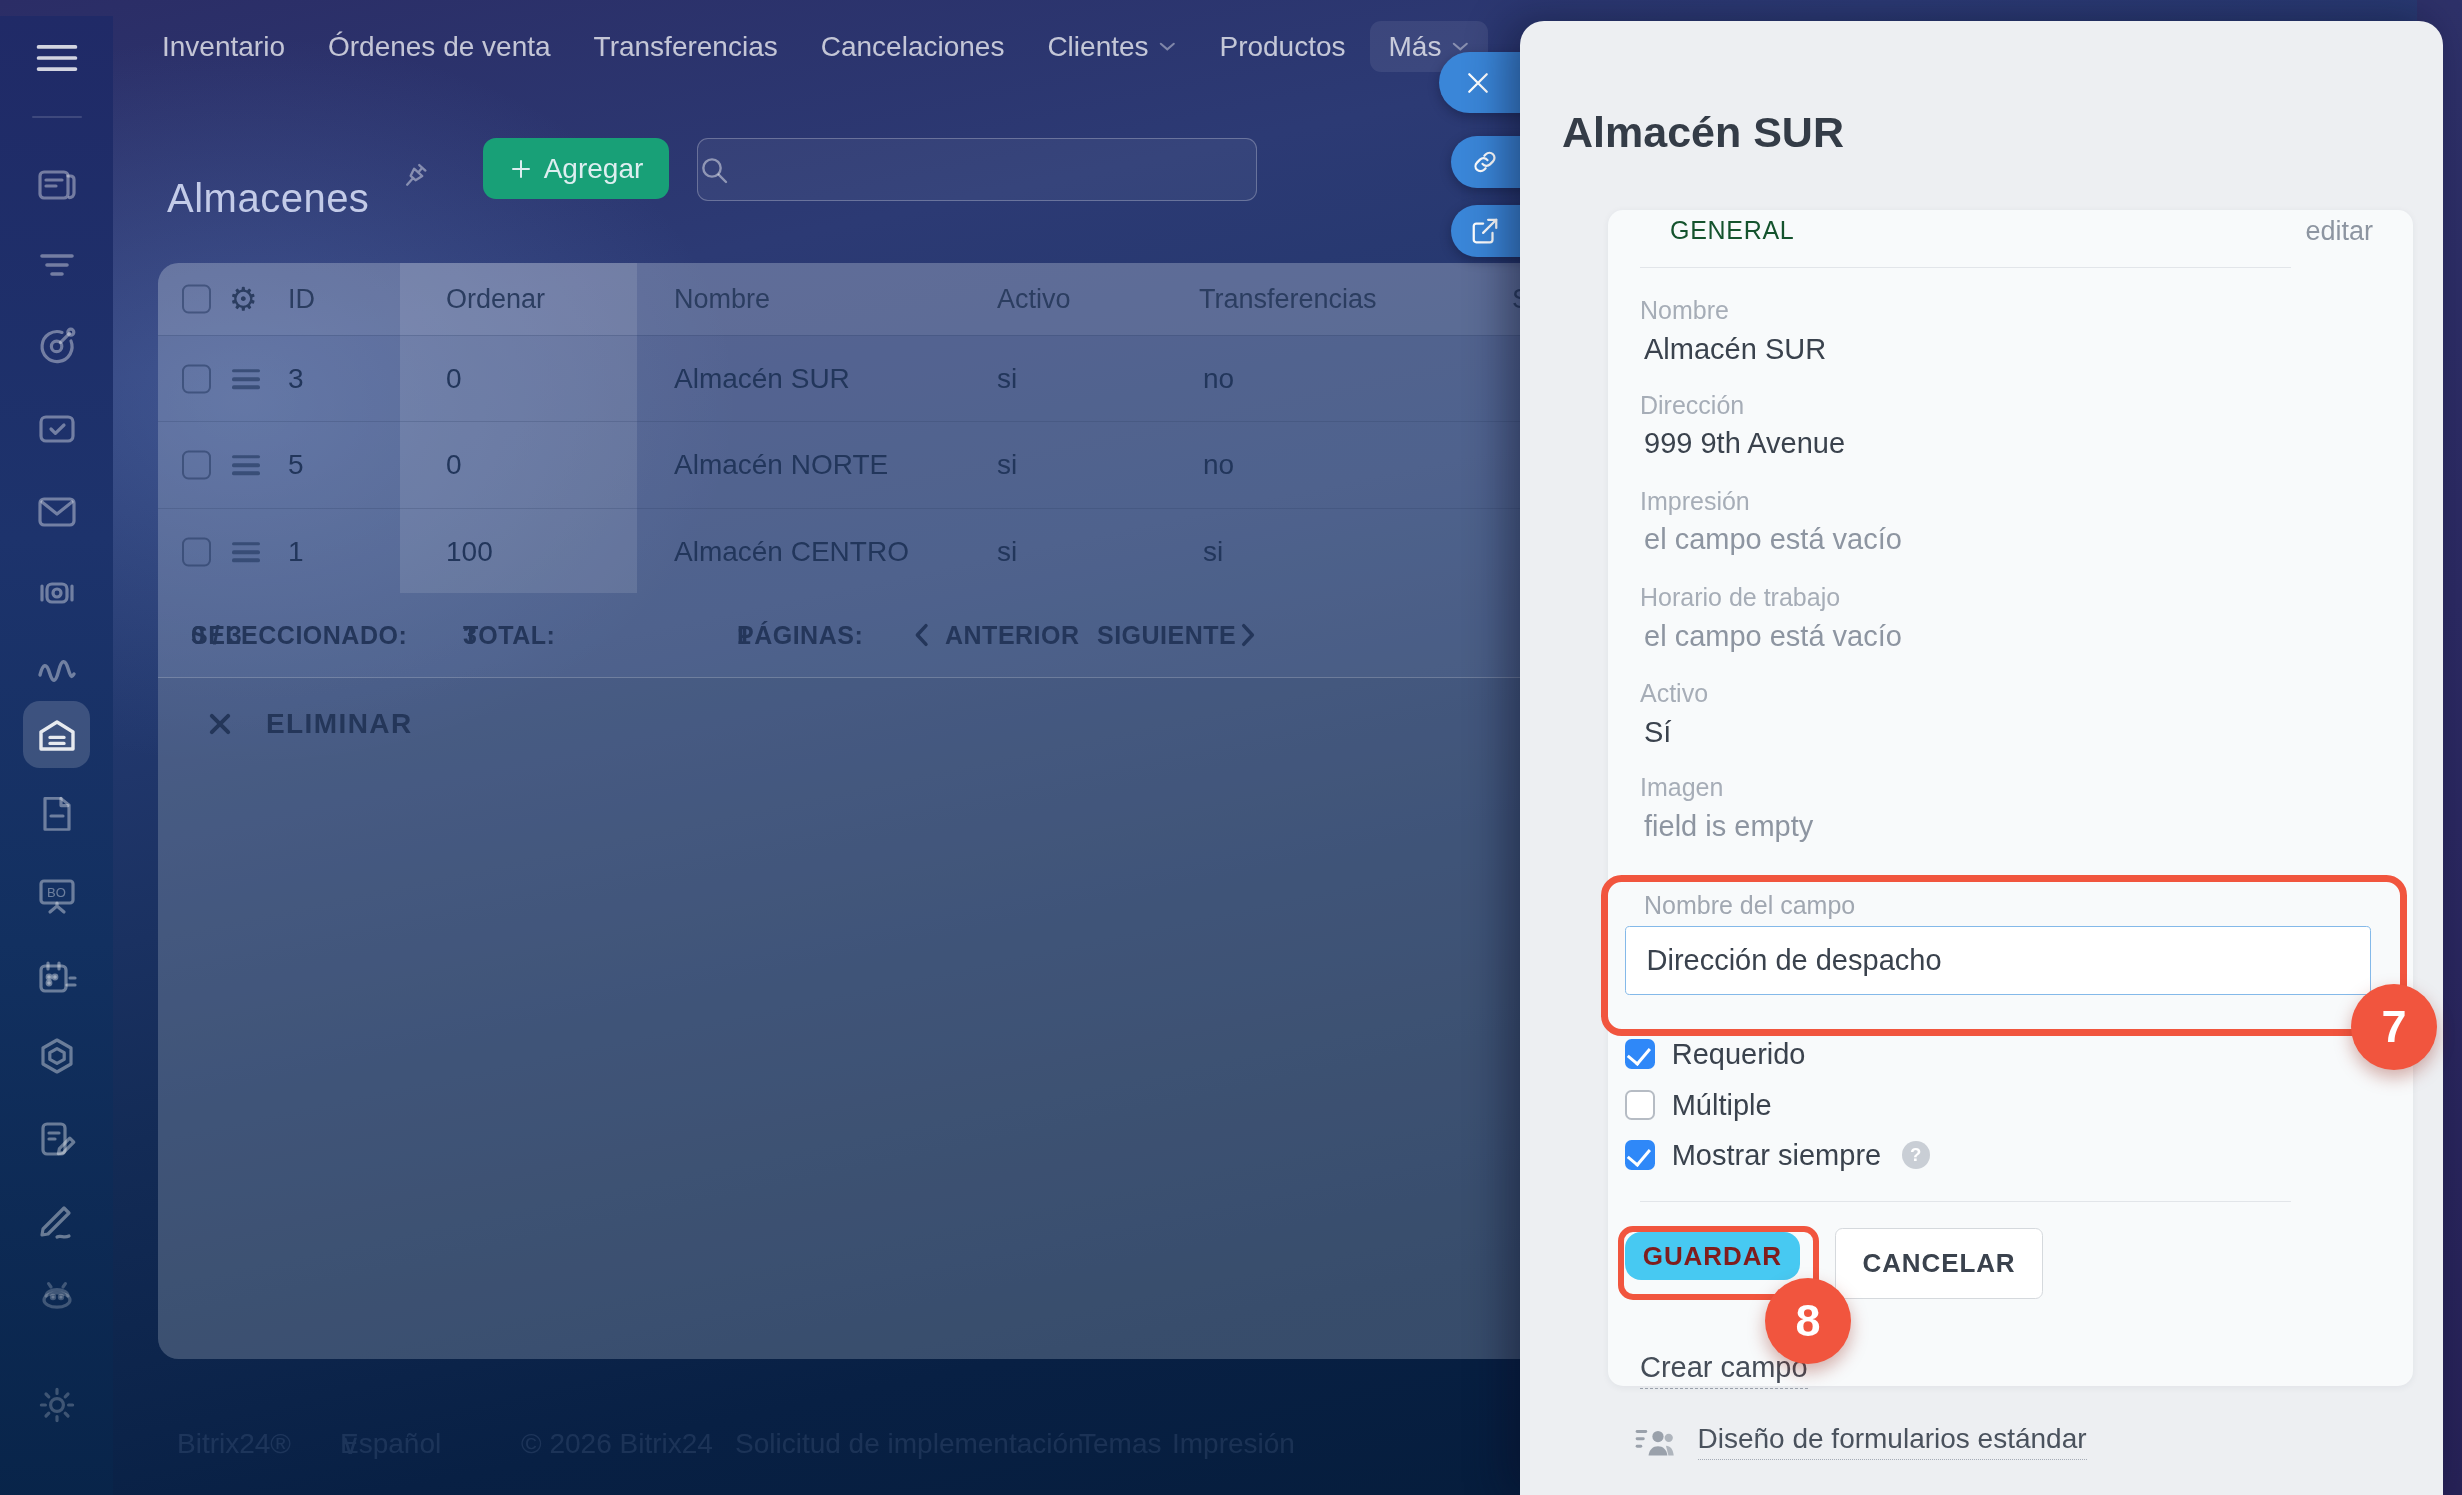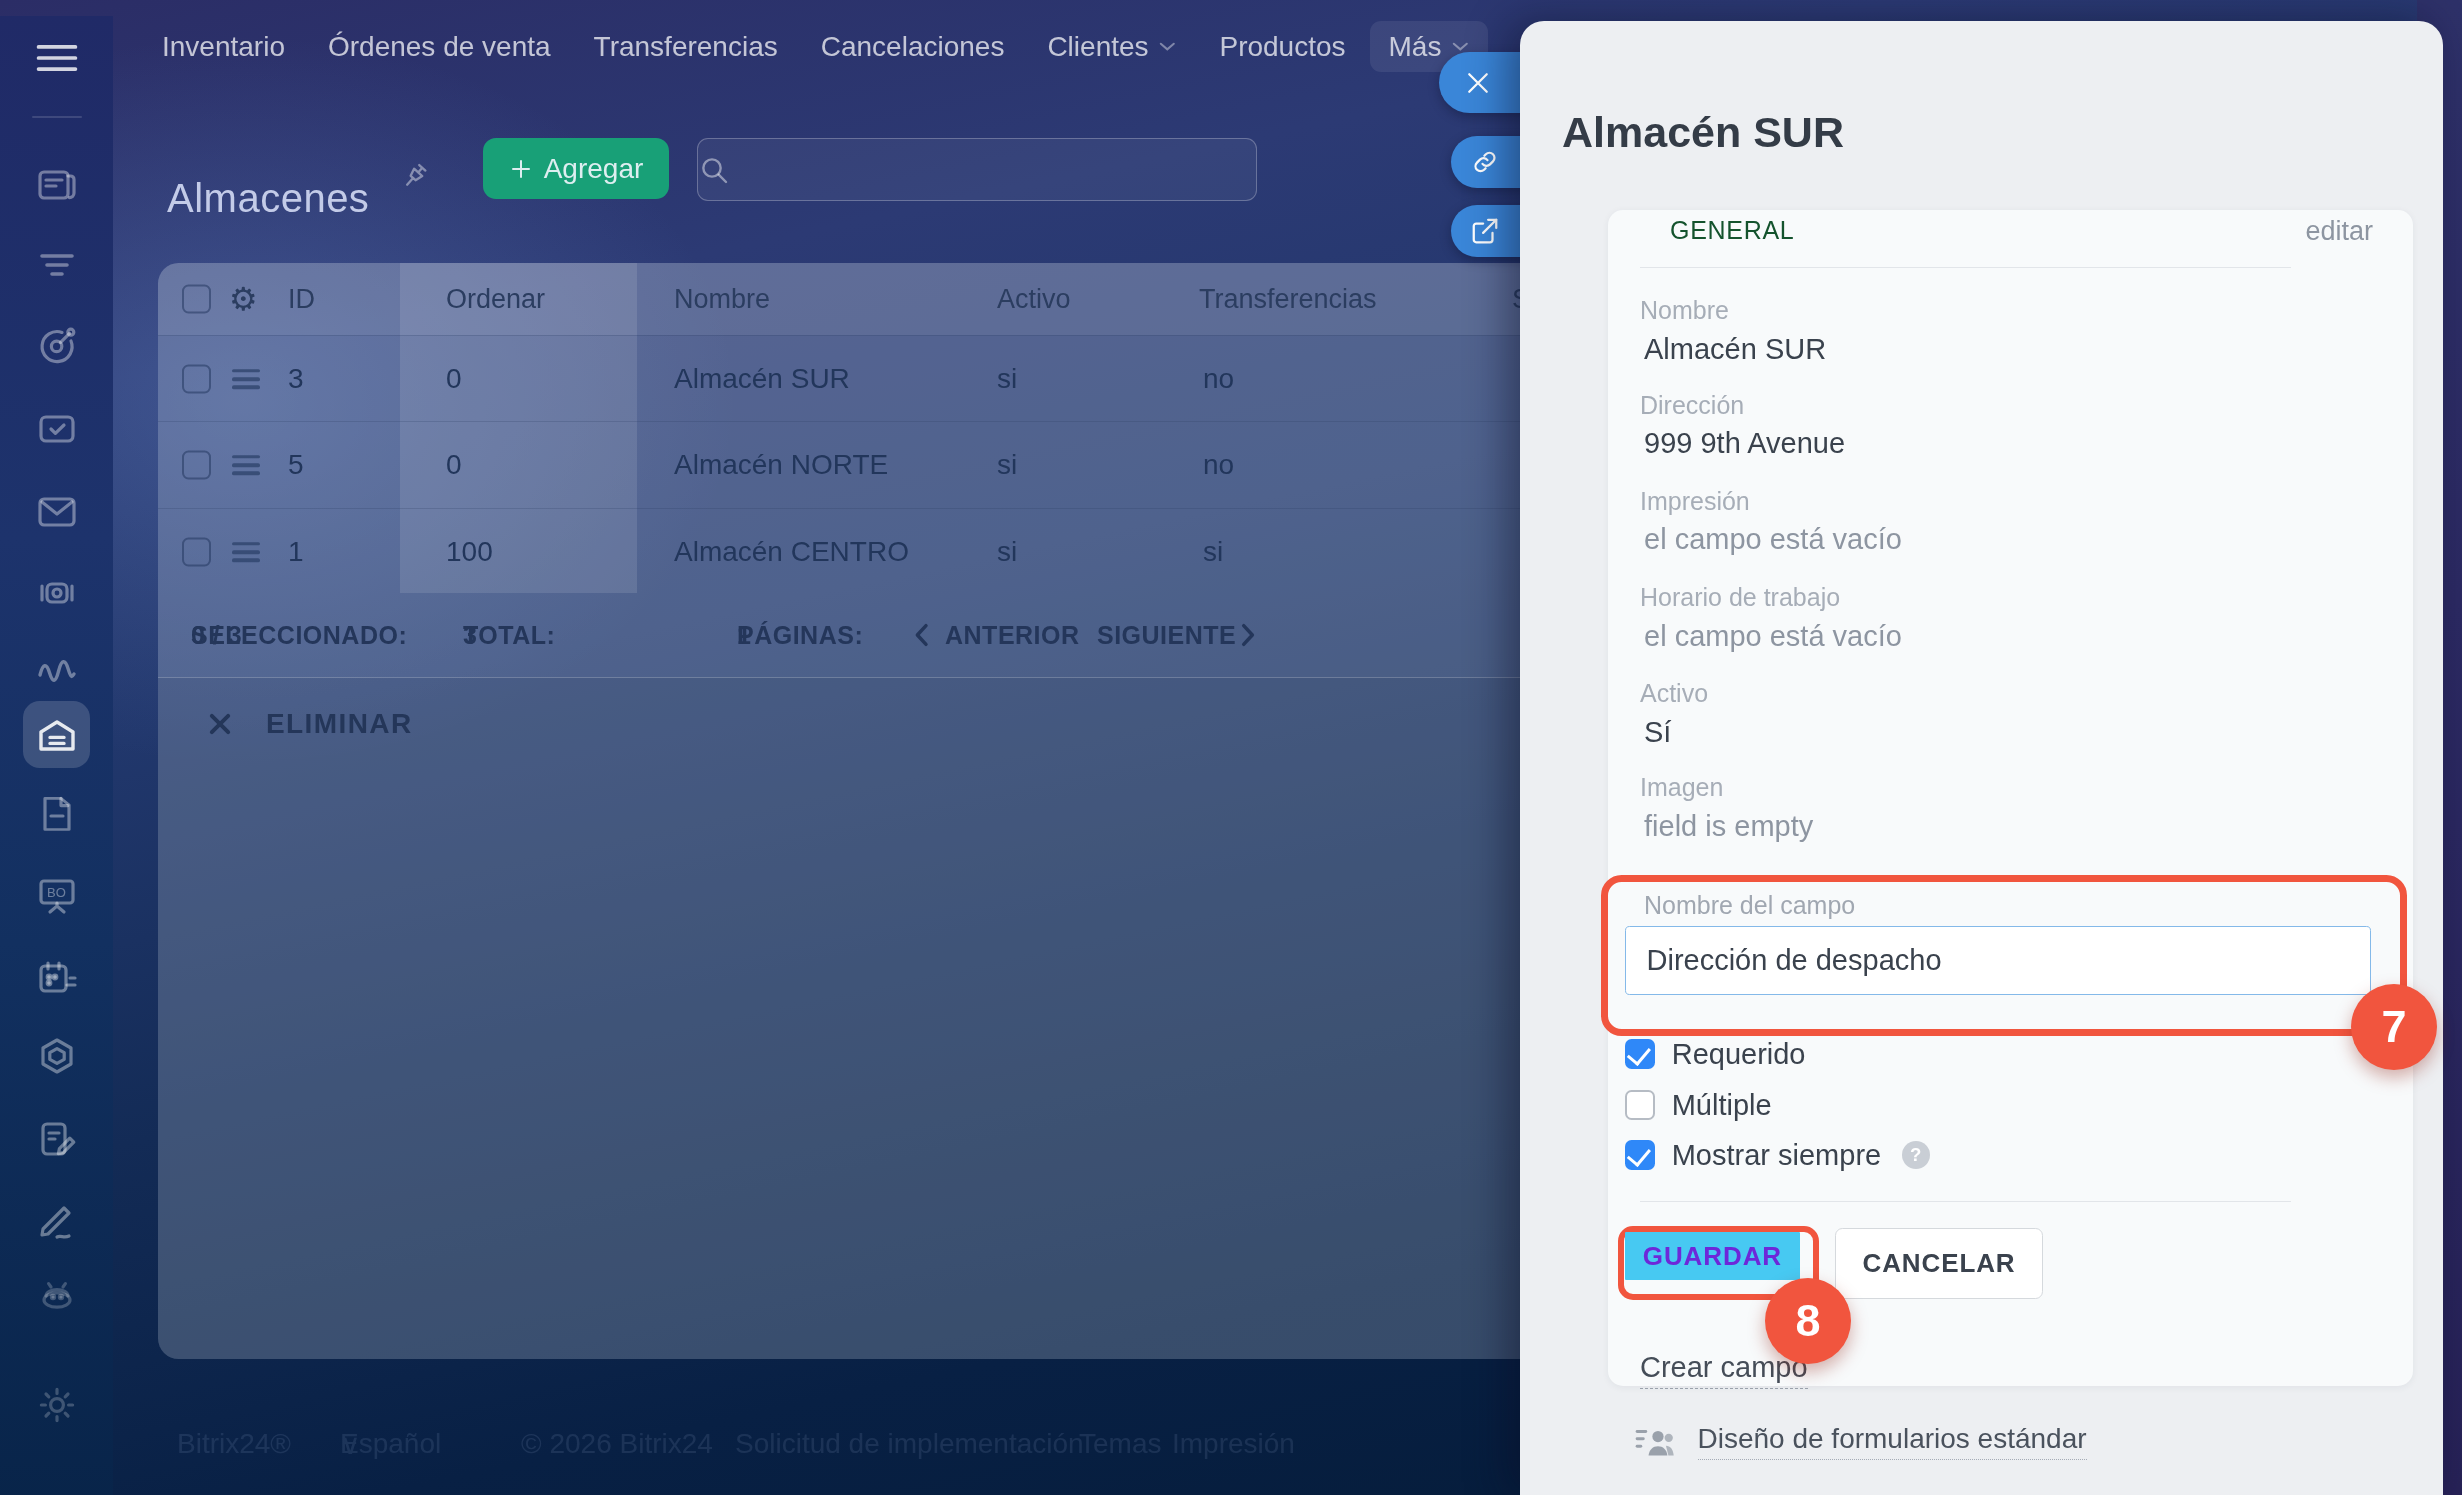--- a/index.html
+++ b/index.html
@@ -88,22 +88,22 @@
     font-family:"Liberation Sans",sans-serif;font-size:29px;color:#3a424d;}
   .chk-row{position:absolute;left:105px;display:flex;align-items:center;gap:16.7px;font-size:29px;color:#3a424d;}
   .chk{width:30px;height:30px;border-radius:6.5px;box-sizing:border-box;flex:none;position:relative;}
   .chk.on{background:#2f88f8;}
   .chk.on::after{content:"";position:absolute;left:7.4px;top:3.7px;width:11px;height:17.7px;
     border:solid #fff;border-width:0 3.7px 3.7px 0;transform:rotate(40deg);}
   .chk.off{background:#fff;border:2.3px solid #b6bcc4;}
   .help{width:28px;height:28px;border-radius:50%;background:#c9ced5;color:#fff;font-size:18.6px;font-weight:700;
     display:flex;align-items:center;justify-content:center;margin-left:3.7px;}
   .red-frame{position:absolute;left:98px;top:1205px;width:201px;height:74px;border:6.5px solid #f1553e;border-radius:15px;box-sizing:border-box;}
-  .btn-save{position:absolute;left:0.9px;top:0.9px;width:175px;height:48px;border-radius:1px;background:#47c9f2;
-    border:none;color:#6d28d9;font-family:"Liberation Sans",sans-serif;font-size:26px;font-weight:700;letter-spacing:0.9px;
+  .btn-save{position:absolute;left:0.9px;top:0.9px;width:175px;height:48px;border-radius:16px;background:#47c9f2;
+    border:none;color:#7f1d1d;font-family:"Liberation Sans",sans-serif;font-size:26px;font-weight:700;letter-spacing:0.9px;
     display:flex;align-items:center;justify-content:center;padding:5.6px;}
   .btn-cancel{position:absolute;left:315px;top:1207px;width:208px;height:71px;border-radius:7.4px;background:#fff;
     border:1.9px solid #d5d9dd;box-sizing:border-box;color:#3a424d;font-size:26px;font-weight:700;letter-spacing:0.9px;
     display:flex;align-items:center;justify-content:center;}
   .create-link{position:absolute;left:120px;top:1330px;font-size:29px;color:#454d58;
     border-bottom:1.9px dashed #9aa1ab;padding-bottom:4.6px;}
   .form-layout{position:absolute;left:114px;top:1402px;display:flex;align-items:center;gap:20.5px;color:#4a525d;font-size:28px;}
   .form-layout .txt{border-bottom:1.9px dotted #a5acb6;padding-bottom:4.6px;}
   
   .badge{position:absolute;z-index:30;width:86px;height:86px;border-radius:50%;background:#f1553e;

